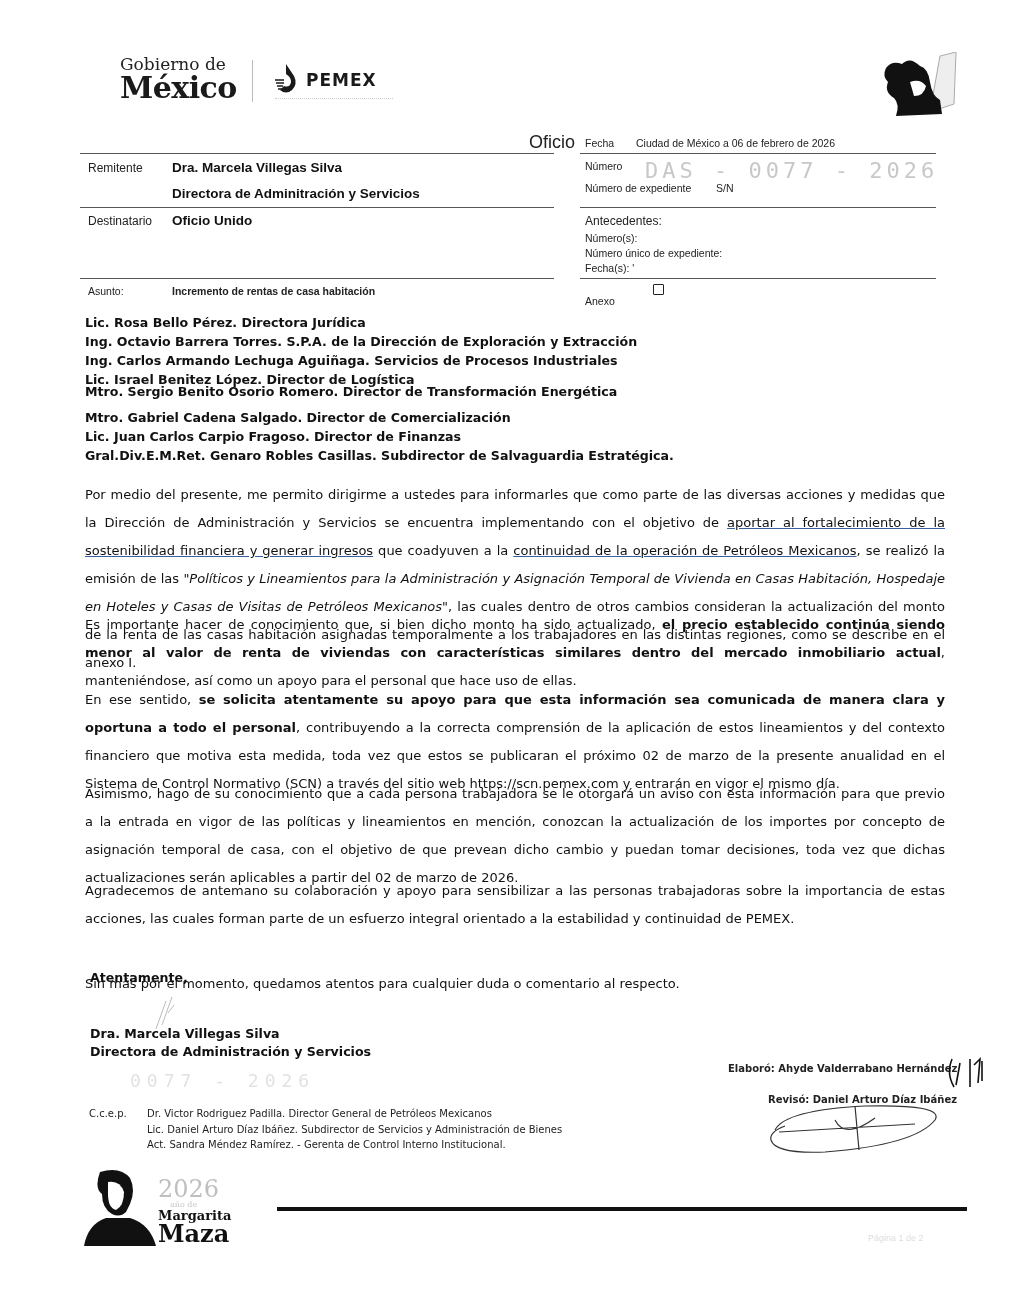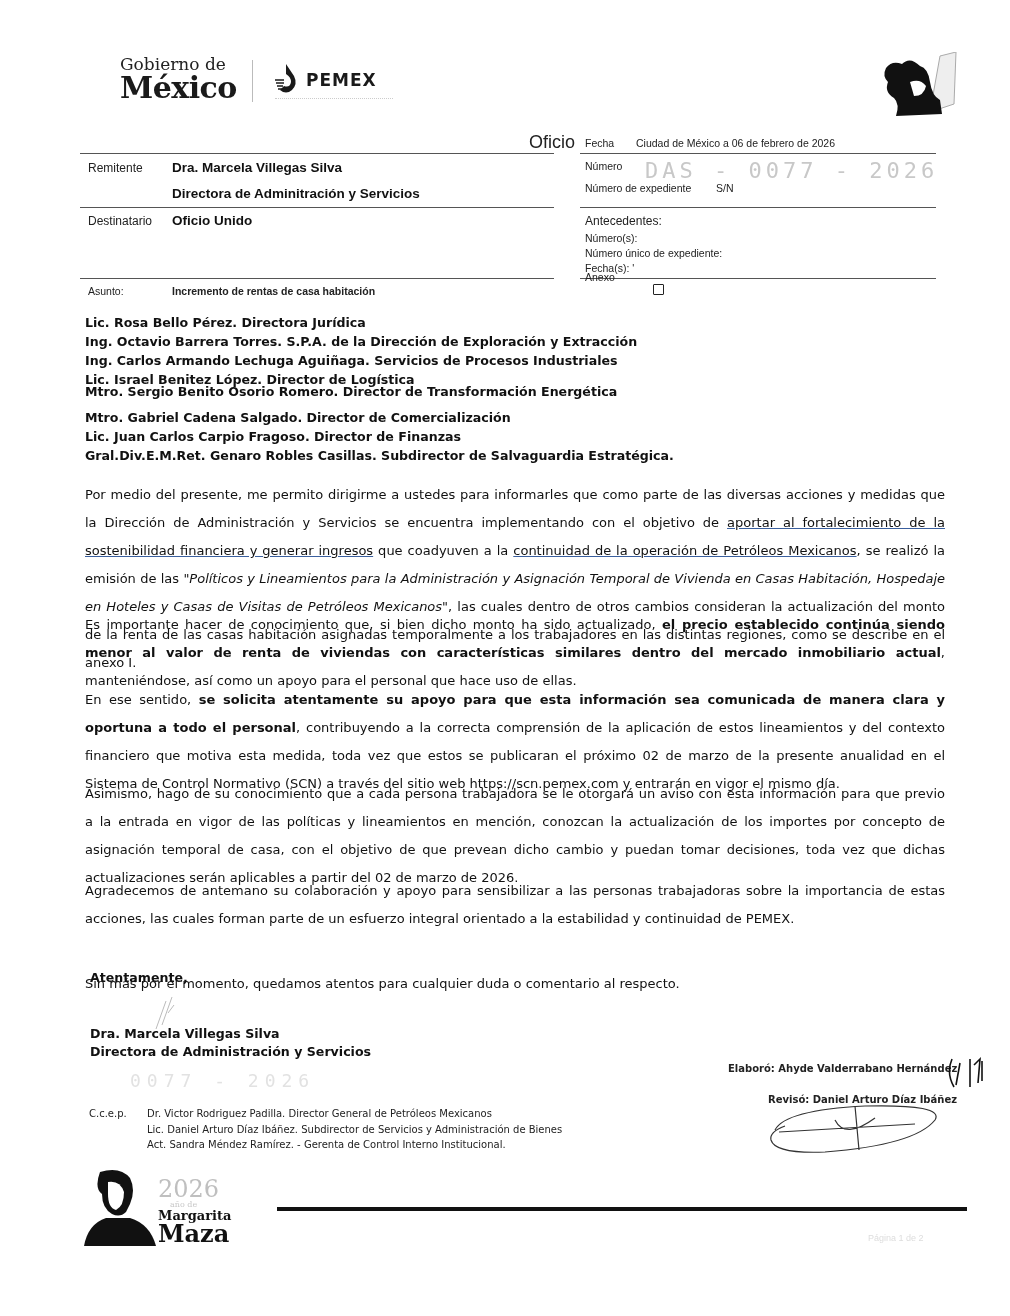--- a/index.html
+++ b/index.html
@@ -83,21 +83,21 @@
 
 <div class="abs label-sm" style="left:585px; top:214px;">Antecedentes:</div>
 <div class="abs label-xs" style="left:585px; top:232px;">Número(s):</div>
 <div class="abs label-xs" style="left:585px; top:247px;">Número único de expediente:</div>
 <div class="abs label-xs" style="left:585px; top:262px;">Fecha(s): '</div>
 
 <div class="abs hr-thin" style="left:80px; top:278px; width:474px;"></div>
 <div class="abs hr-thin" style="left:580px; top:278px; width:356px;"></div>
 <div class="abs label-xs" style="left:88px; top:285px;">Asunto:</div>
 <div class="abs label-xs" style="left:172px; top:285px; font-weight:bold;">Incremento de rentas de casa habitación</div>
-<div class="abs label-xs" style="left:585px; top:271px;">Anexo</div>
+<div class="abs label-xs" style="left:585px; top:295px;">Anexo</div>
 <div class="abs checkbox"></div>
 
 <div class="abs addr" style="top:315px;">Lic. Rosa Bello Pérez. Directora Jurídica</div>
 <div class="abs addr" style="top:334px;">Ing. Octavio Barrera Torres. S.P.A. de la Dirección de Exploración y Extracción</div>
 <div class="abs addr" style="top:353px;">Ing. Carlos Armando Lechuga Aguiñaga. Servicios de Procesos Industriales</div>
 <div class="abs addr" style="top:372px;">Lic. Israel Benitez López. Director de Logística</div>
 <div class="abs addr" style="top:384px;">Mtro. Sergio Benito Osorio Romero. Director de Transformación Energética</div>
 <div class="abs addr" style="top:410px;">Mtro. Gabriel Cadena Salgado. Director de Comercialización</div>
 <div class="abs addr" style="top:429px;">Lic. Juan Carlos Carpio Fragoso. Director de Finanzas</div>
 <div class="abs addr" style="top:448px;">Gral.Div.E.M.Ret. Genaro Robles Casillas. Subdirector de Salvaguardia Estratégica.</div>

